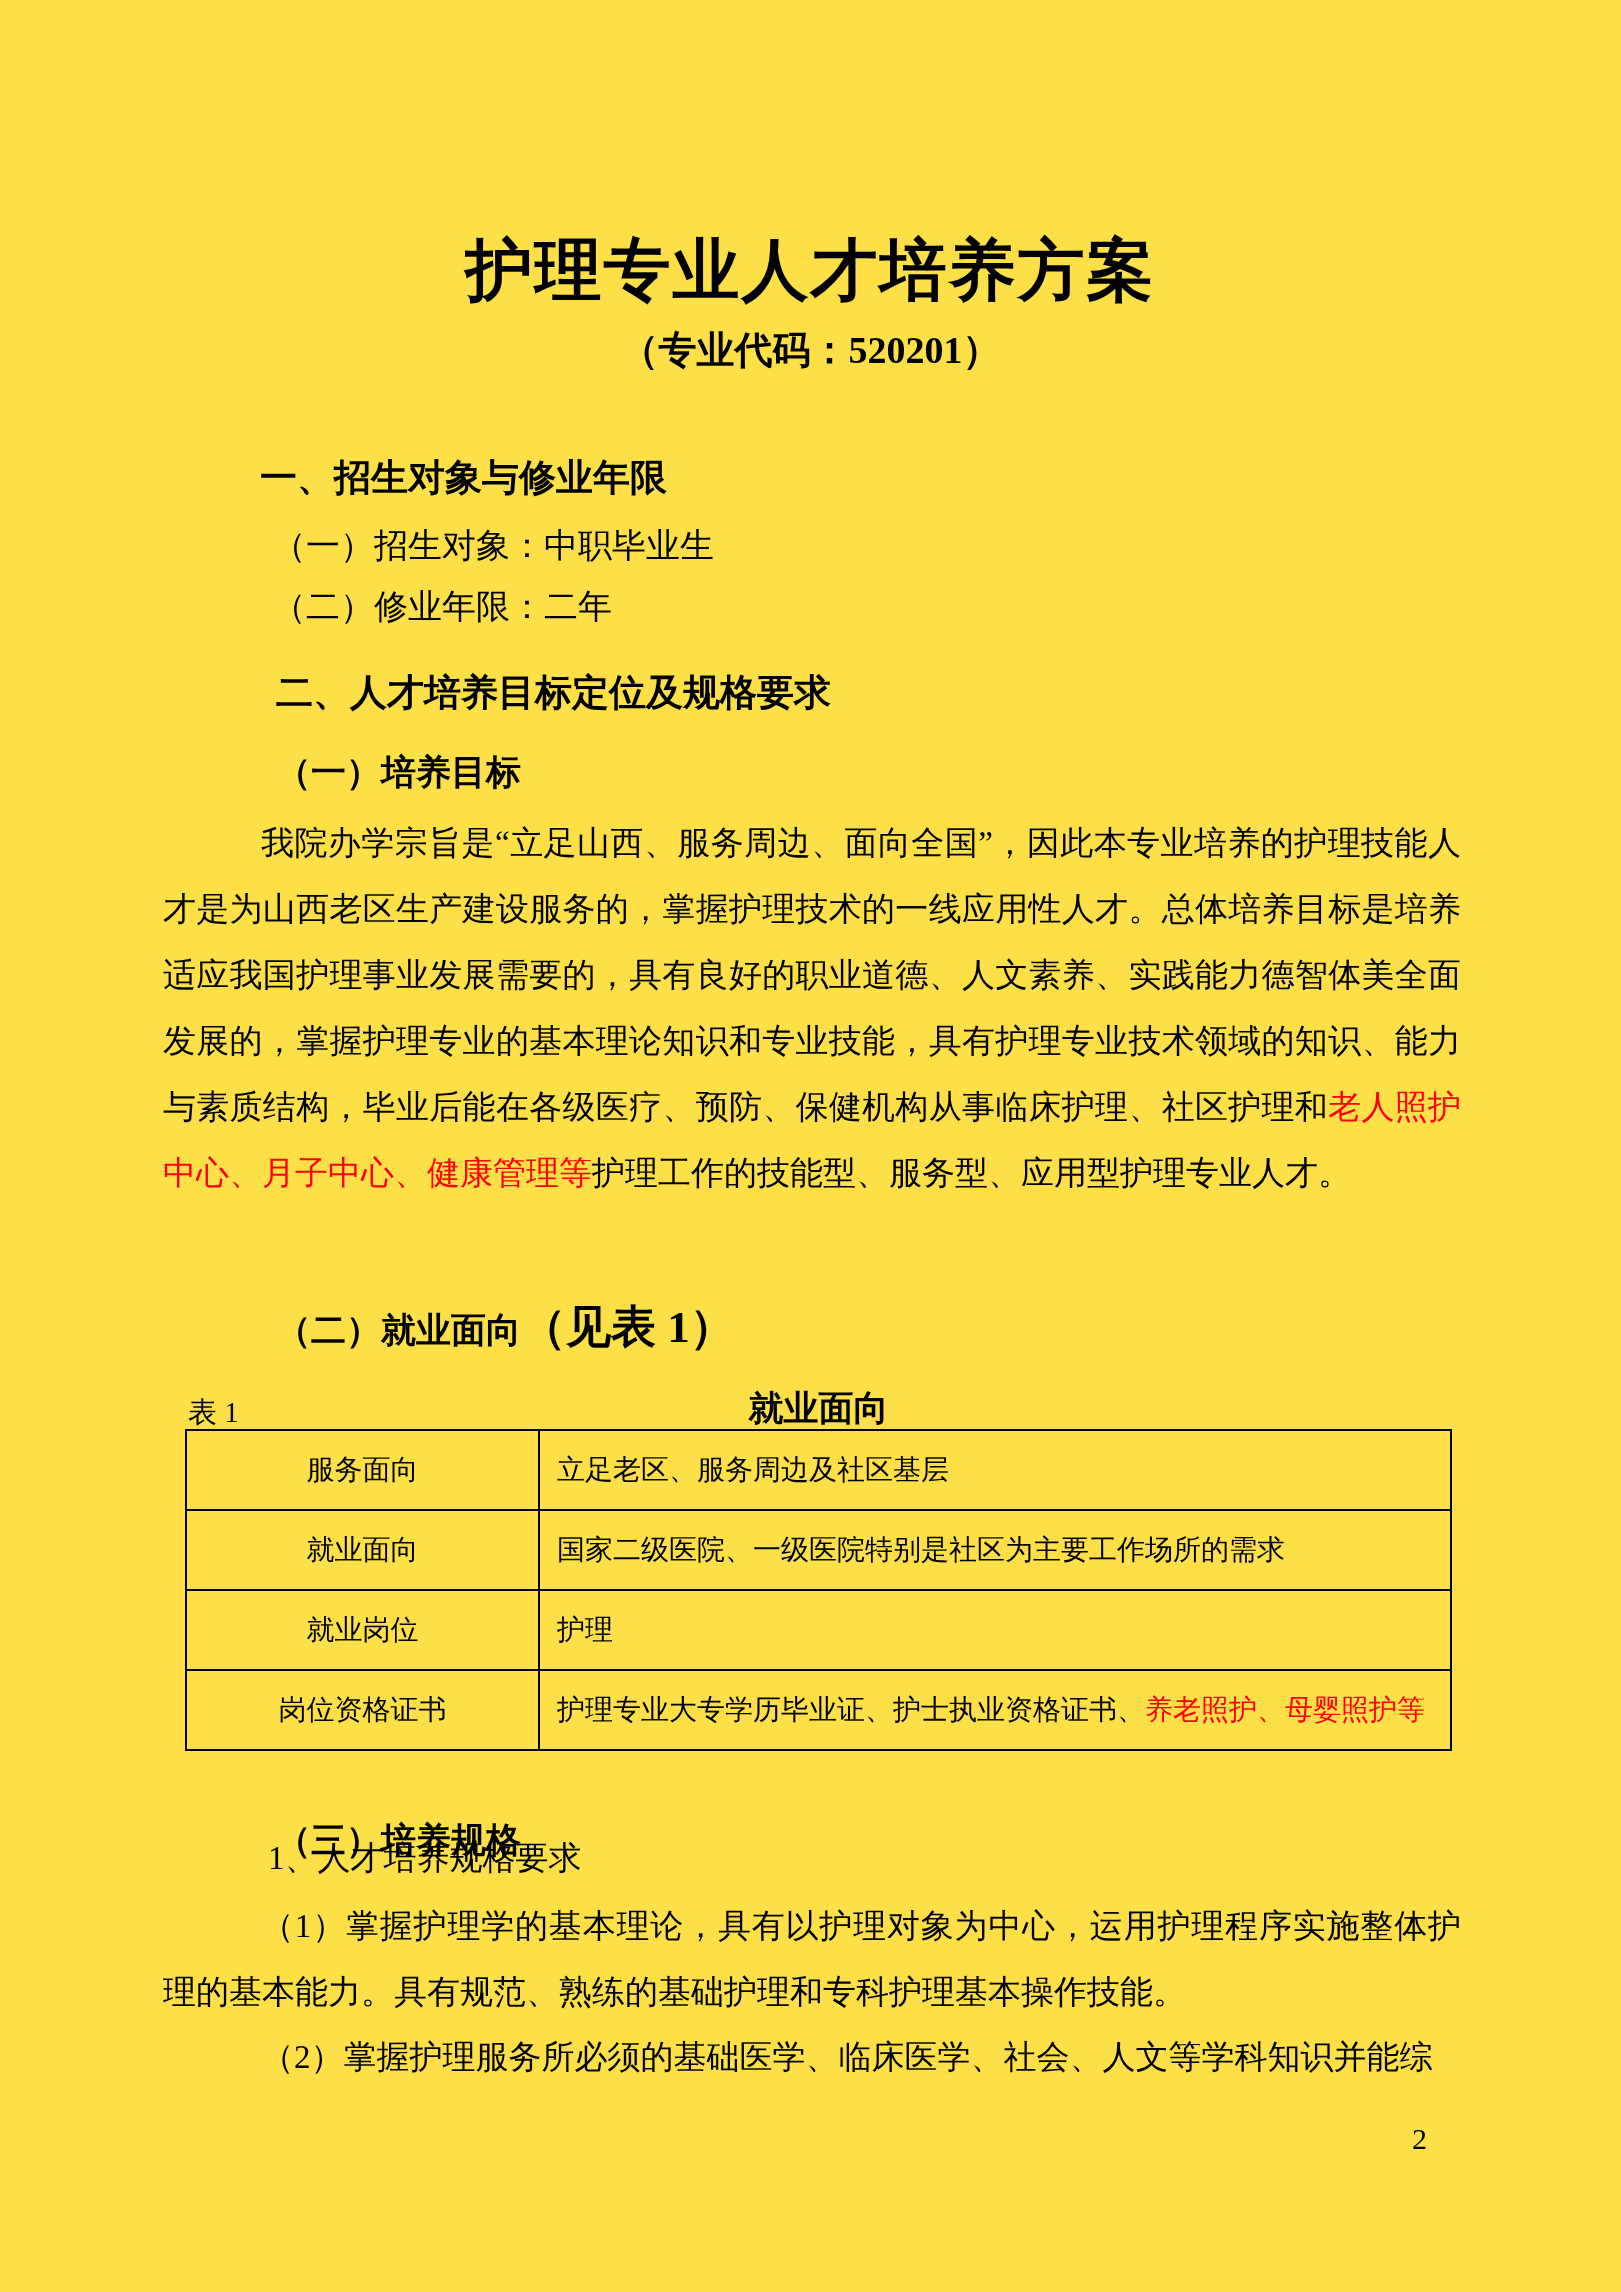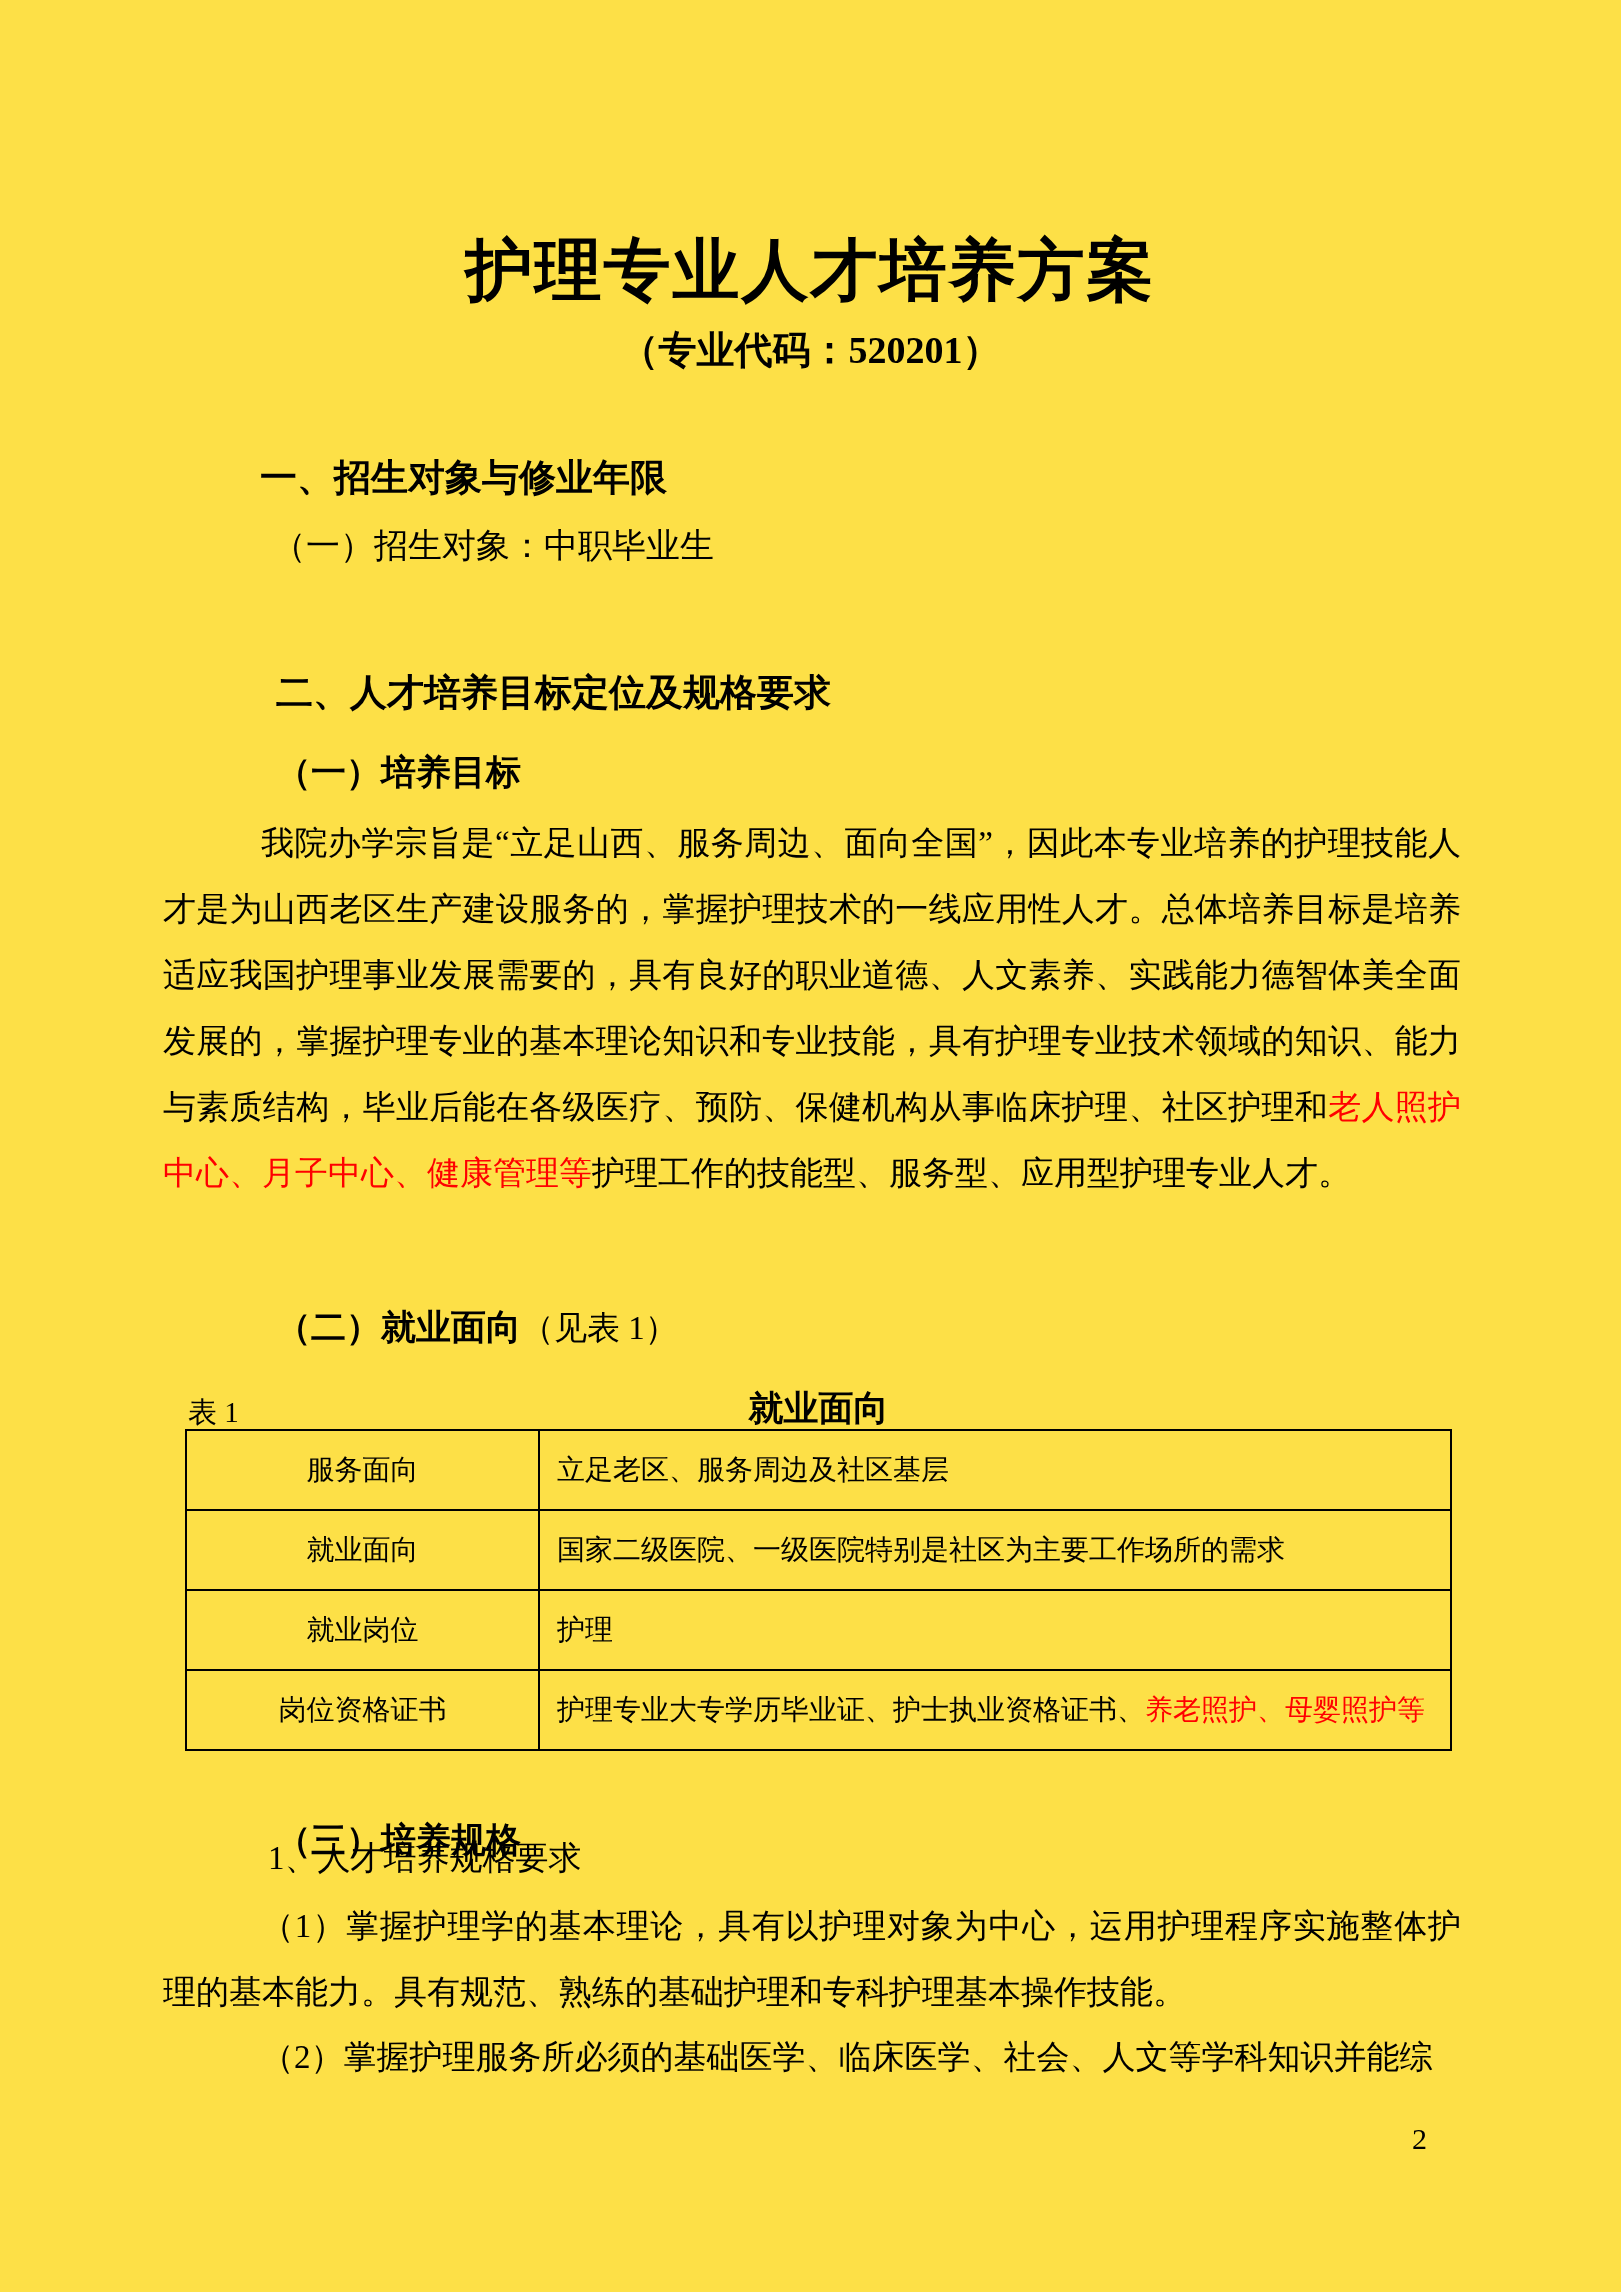--- a/index.html
+++ b/index.html
@@ -24,21 +24,21 @@
     text-align:center;
     font-size:38px;font-weight:bold;
     line-height:55px;
   }
   .h1{
     font-size:37px;font-weight:bold;line-height:53px;white-space:nowrap;
   }
   .h2{
     font-size:35px;font-weight:bold;line-height:49px;white-space:nowrap;
   }
-  .h2 .note{font-weight:normal;font-size:33px;}
+  .h2 .note{font-weight:bold;font-size:45px;}
   .body-line{
     font-size:34px;font-weight:normal;line-height:47px;white-space:nowrap;
   }
   .para{
     left:163px;width:1298px;
     font-size:33px;line-height:66px;
     text-align:justify;
     text-indent:98px;
     margin:0;
   }
@@ -71,20 +71,21 @@
 <div class="page">
 
   <div class="abs doc-title">护理专业人才培养方案</div>
 
   <div class="abs doc-subtitle">（专业代码：520201）</div>
 
   <div class="abs h1" style="top:451px;left:260px;">一、招生对象与修业年限</div>
 
   <div class="abs body-line" style="top:522px;left:272px;">（一）招生对象：中职毕业生</div>
 
+  <div class="abs body-line" style="top:583px;left:272px;">（二）修业年限：二年</div>
 
   <div class="abs h1" style="top:666px;left:276px;">二、人才培养目标定位及规格要求</div>
 
   <div class="abs h2" style="top:748px;left:276px;">（一）培养目标</div>
 
   <p class="abs para" style="top:810px;"><span>我院办学宗旨是“立足山西、服务周边、面向全国”，因此本专业培养的护理技能人才是为山西老区生产建设服务的，掌握护理技术的一线应用性人才。总体培养目标是培养适应我国护理事业发展需要的，具有良好的职业道德、人文素养、实践能力德智体美全面发展的，掌握护理专业的基本理论知识和专业技能，具有护理专业技术领域的知识、能力与素质结构，毕业后能在各级医疗、预防、保健机构从事临床护理、社区护理和</span><span class="red">老人照护中心、月子中心、健康管理等</span><span>护理工作的技能型、服务型、应用型护理专业人才。</span></p>
 
   <div class="abs h2" style="top:1303px;left:276px;"><span>（二）就业面向</span><span class="note">（见表 1）</span></div>
 
   <div class="abs tbl-label" style="top:1392px;left:188px;">表 1</div>

